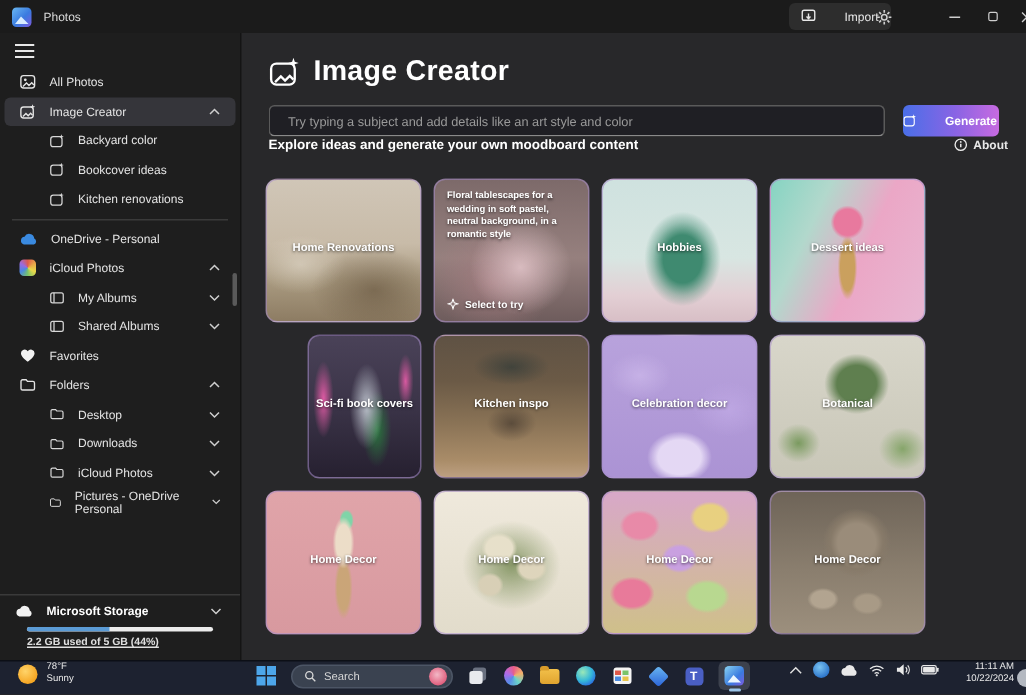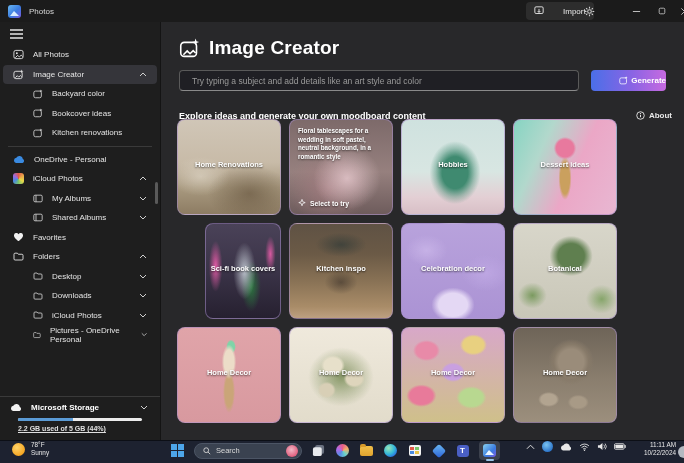--- a/index.html
+++ b/index.html
@@ -43,23 +43,23 @@
   .storage-usage { margin:4px 0 0 18px; font-size:7px; font-weight:bold; color:#e0e0e0; text-decoration:underline; }
 
   
   .main { position:absolute; top:22px; left:160px; right:0; bottom:23px; background:#28282a; border-left:1px solid #141414; }
   .mc-head { display:flex; align-items:center; gap:9px; margin:15px 0 0 18px; }
   .mc-title { font-size:19px; font-weight:bold; letter-spacing:.2px; }
   .prompt-row { display:flex; align-items:center; margin:11px 18px 0 18px; gap:12px; }
   .prompt-input { flex:1; height:21px; background:#1f1f24; border:1px solid #5a5a5a; border-bottom-color:#8a8a8a; border-radius:4px;
     color:#eee; font-size:8.5px; padding:0 12px; font-family:inherit; outline:none; }
   .prompt-input::placeholder { color:#9a9a9a; }
-  .generate-btn { width:75px; height:21px; border:none; border-radius:4px; display:flex; align-items:center; justify-content:flex-end; gap:3px;
+  .generate-btn { width:64px; height:21px; border:none; border-radius:4px; display:flex; align-items:center; justify-content:flex-start; gap:19px;
     background:linear-gradient(90deg,#4a6fe8 0%,#8a64e4 55%,#c76ae0 100%); color:#fff; font-size:8px; font-weight:bold; }
-  .explore-row { display:flex; align-items:flex-start; justify-content:space-between; margin:20px 12px 0 18px; }
+  .explore-row { display:flex; align-items:flex-end; justify-content:space-between; margin:0 12px 0 18px; }
   .explore-heading { font-size:9px; font-weight:bold; }
   .about-btn { display:flex; align-items:center; gap:4px; font-size:8px; font-weight:bold; color:#e8e8e8; }
 
   .grid { position:absolute; left:16px; top:97px; display:grid; grid-template-columns:repeat(4,104px); grid-auto-rows:96px; gap:8px; }
   .card { position:relative; border-radius:8px; border:1px solid rgba(165,140,200,.55); overflow:hidden; }
   .card-label { position:absolute; left:0; right:0; top:43%; text-align:center; font-size:7.5px; font-weight:bold;
     text-shadow:0 1px 2px rgba(0,0,0,.65); }
   .card.prompt-card { display:flex; flex-direction:column; justify-content:space-between; padding:7px 8px; }
   .prompt-text { font-size:6.3px; font-weight:bold; line-height:1.35; text-shadow:0 1px 2px rgba(0,0,0,.6); }
   .select-try { display:flex; align-items:center; gap:4px; font-size:6.8px; font-weight:bold; text-shadow:0 1px 2px rgba(0,0,0,.6); }

